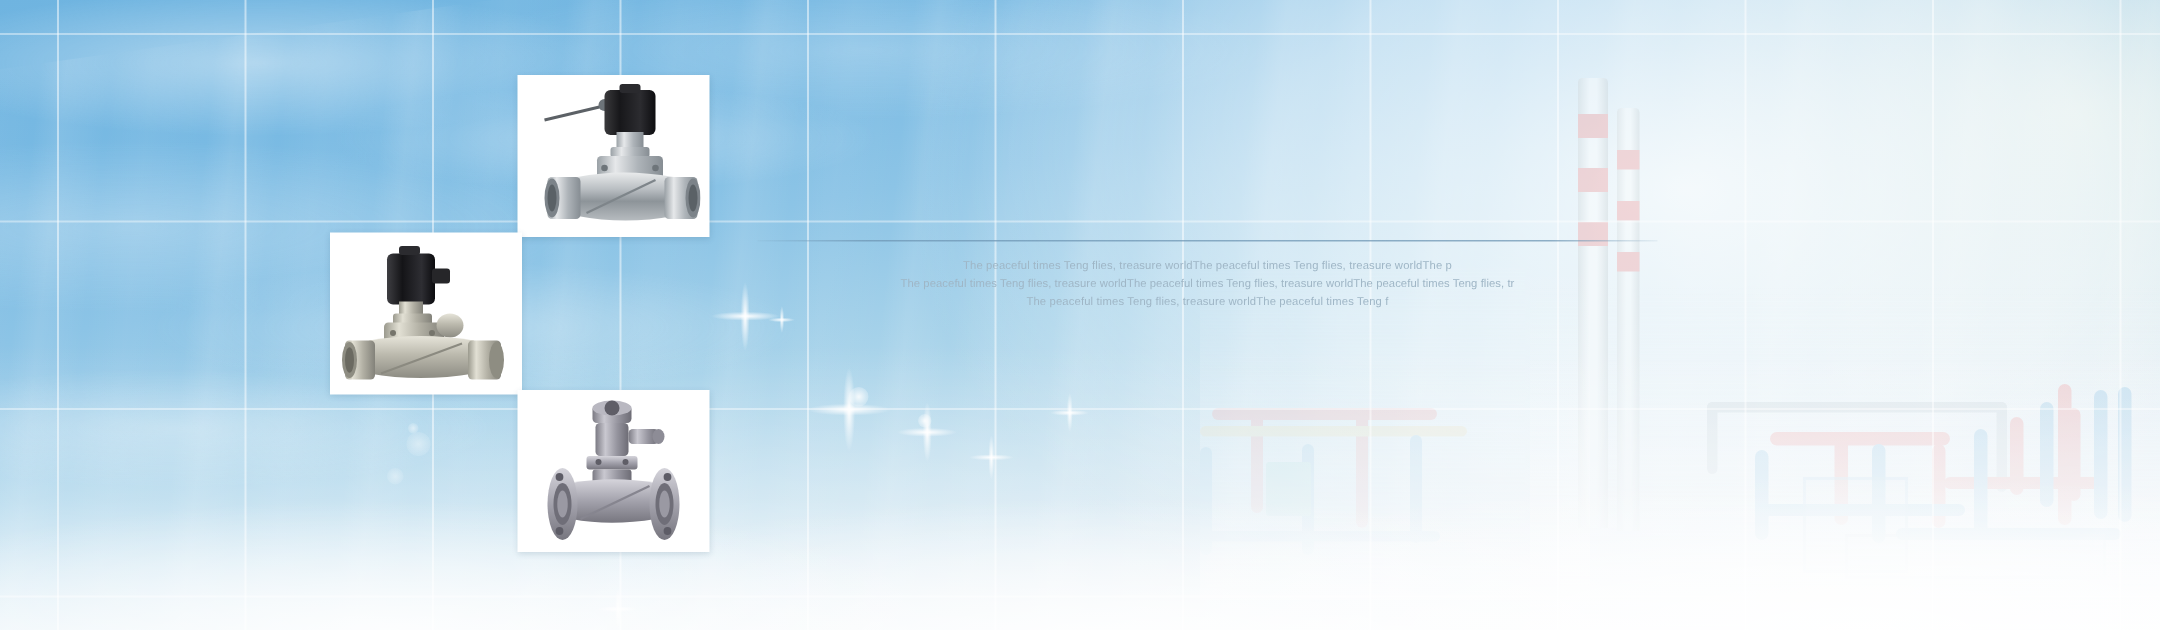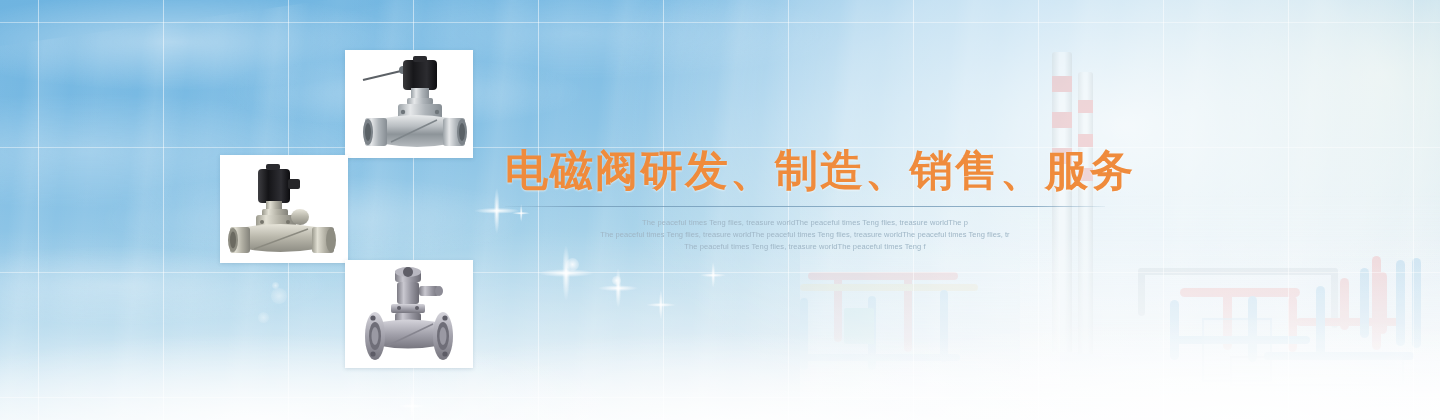--- a/index.html
+++ b/index.html
@@ -437,21 +437,20 @@
         <ellipse cx="92" cy="70" rx="10" ry="24" fill="url(#fl2)"></ellipse>
         <ellipse cx="92" cy="70" rx="6" ry="14" fill="#6f6e78"></ellipse>
         <ellipse cx="92" cy="70" rx="3.5" ry="9" fill="#9a99a3"></ellipse>
         <circle cx="94" cy="52" r="2.6" fill="#5d5c66"></circle>
         <circle cx="94" cy="88" r="2.6" fill="#5d5c66"></circle>
       </svg>
     </div>
   </div>
 
   <div class="copy">
-    <div class="headline">电磁阀研发、制造、销售、服务</div>
     <div class="rule"></div>
     <div class="blurb">
       <div class="l1">The peaceful times Teng flies, treasure worldThe peaceful times Teng flies, treasure worldThe p</div>
       <div class="l2">The peaceful times Teng flies, treasure worldThe peaceful times Teng flies, treasure worldThe peaceful times Teng flies, tr</div>
       <div class="l3">The peaceful times Teng flies, treasure worldThe peaceful times Teng f</div>
     </div>
   </div>
 
 </div>
 

